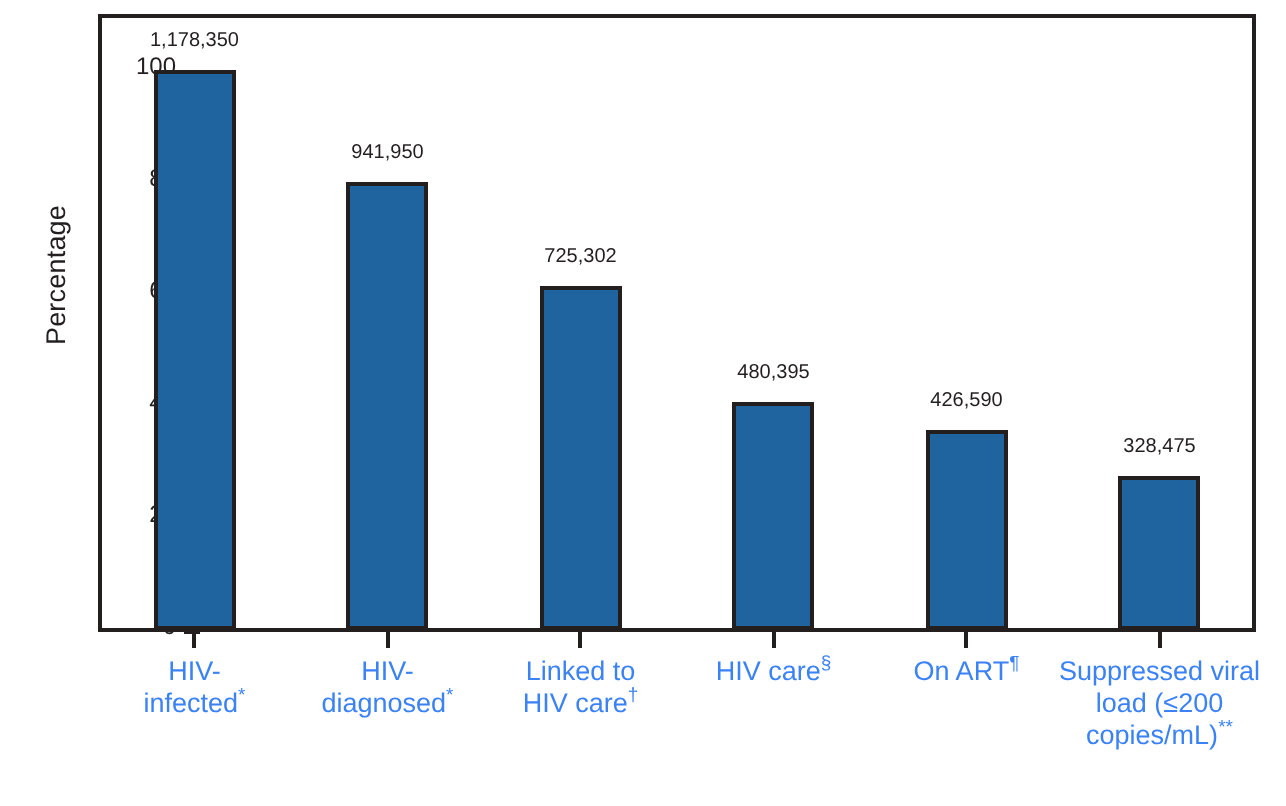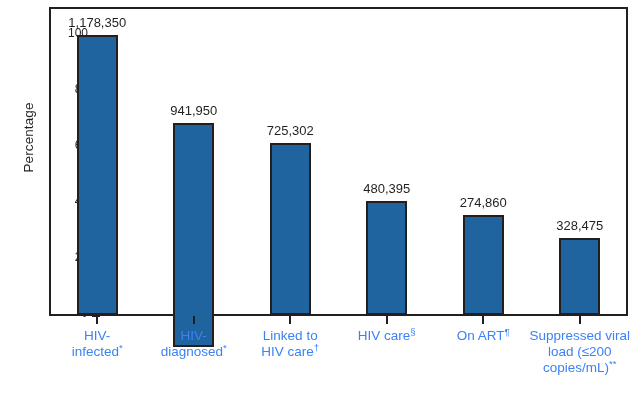--- a/index.html
+++ b/index.html
@@ -90,21 +90,21 @@
     background: #1f639f;
     border: 2px solid #231f1e;
     box-sizing: border-box;
   }
   .bar-value {
     position: absolute;
     width: 140px;
     left: 50%;
     transform: translateX(-50%);
     text-align: center;
-    font-size: 13px;
+    font-size: 10px;
     color: #231f20;
     white-space: nowrap;
   }
 
   
   .x-axis-layer {
     position: absolute;
     left: 49px;
     top: 316px;
     width: 579px;
@@ -177,35 +177,35 @@
           <div class="tick-label">100</div>
         </div>
       </div>
   </div>
 
   <div class="bars-layer" id="bars-layer">
       <div class="bar-group" style="left: 27.75px; width: 41px;">
         <div class="bar" style="height: 280px; background: rgb(31, 99, 159); border-color: rgb(35, 31, 30);"></div>
         <div class="bar-value" style="top: 8px;">1,178,350</div>
       </div>
-      <div class="bar-group" style="left: 124.25px; width: 41px; margin-top: 32px;">
+      <div class="bar-group" style="left: 124.25px; width: 41px;">
         <div class="bar" style="height: 224px; background: rgb(31, 99, 159); border-color: rgb(35, 31, 30);"></div>
         <div class="bar-value" style="top: 64px;">941,950</div>
       </div>
       <div class="bar-group" style="left: 220.75px; width: 41px;">
         <div class="bar" style="height: 171.92px; background: rgb(31, 99, 159); border-color: rgb(35, 31, 30);"></div>
         <div class="bar-value" style="top: 116.08px;">725,302</div>
       </div>
       <div class="bar-group" style="left: 317.25px; width: 41px;">
         <div class="bar" style="height: 113.96px; background: rgb(31, 99, 159); border-color: rgb(35, 31, 30);"></div>
         <div class="bar-value" style="top: 174.04px;">480,395</div>
       </div>
       <div class="bar-group" style="left: 413.75px; width: 41px;">
         <div class="bar" style="height: 99.96px; background: rgb(31, 99, 159); border-color: rgb(35, 31, 30);"></div>
-        <div class="bar-value" style="top: 188.04px;">274,860</div>
+        <div class="bar-value" style="top: 188.04px;">426,590</div>
       </div>
       <div class="bar-group" style="left: 510.25px; width: 41px;">
         <div class="bar" style="height: 77px; background: rgb(31, 99, 159); border-color: rgb(35, 31, 30);"></div>
         <div class="bar-value" style="top: 211px;">328,475</div>
       </div>
     </div>
 
   <div class="x-axis-layer" id="x-axis-layer">
       <div class="x-tick" style="left: 48.25px;"></div>
       <div class="x-label" style="left: 48.25px;">

